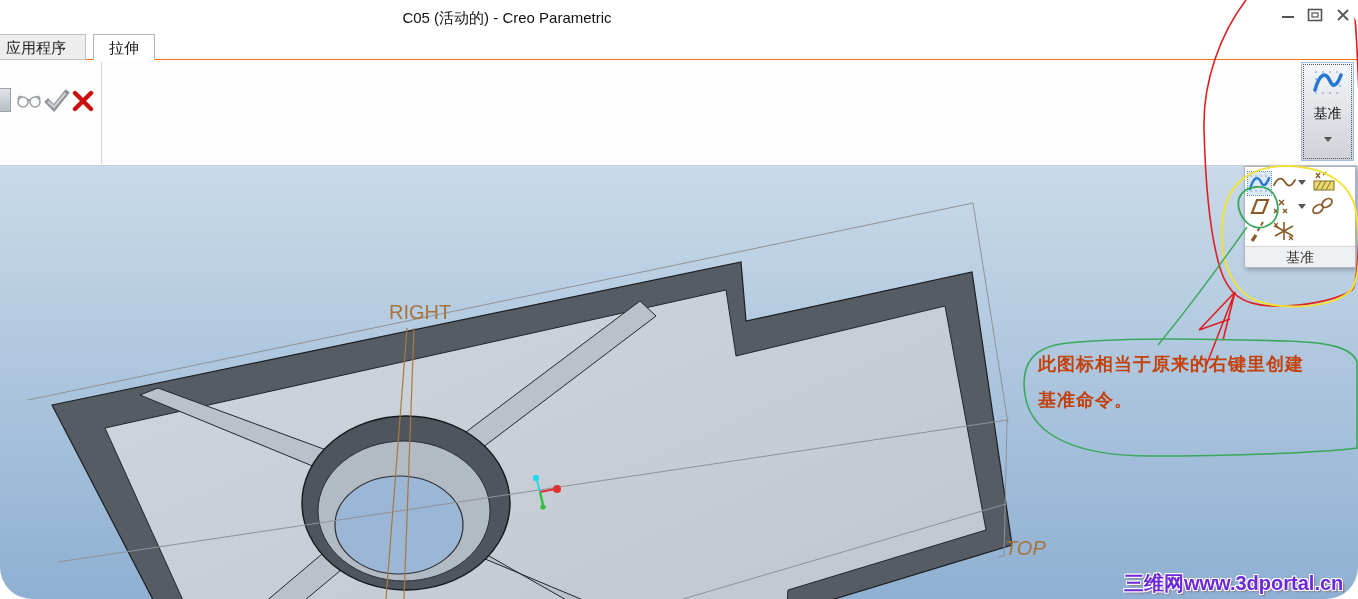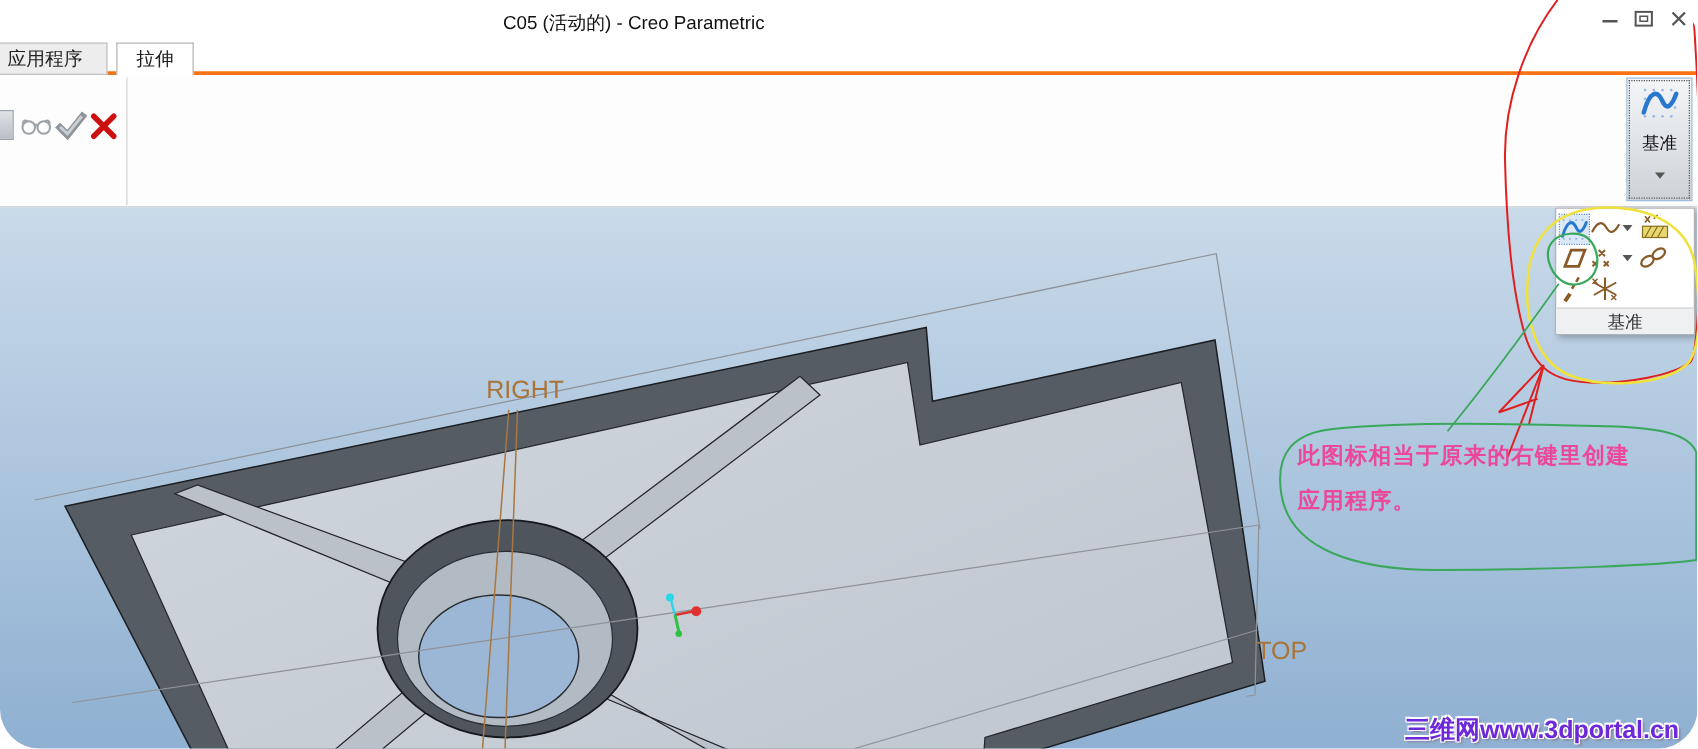--- a/index.html
+++ b/index.html
@@ -9,21 +9,21 @@
   
   .titlebar { position:absolute; left:0; top:0; width:1358px; height:32px; background:#ffffff; }
   .title-text { position:absolute; left:507px; top:9px; transform:translateX(-50%); font-size:15px; color:#111; white-space:nowrap; }
   .win-btn { position:absolute; top:8px; width:16px; height:14px; cursor:default; }
 
   
   .qa-help { position:absolute; left:1330px; top:36px; width:19px; height:19px; border-radius:50%;
              background:#3c4043; color:#fff; font-size:13px; font-weight:bold; text-align:center; line-height:19px; }
 
   
-  .tabrow { position:absolute; left:0; top:32px; width:1358px; height:28px; background:#fff; border-bottom:3px solid #f97316; }
+  .tabrow { position:absolute; left:0; top:32px; width:1358px; height:28px; background:#fff; border-bottom:1px solid #f97316; }
   .tab { position:absolute; top:2px; height:26px; font-size:15px; color:#222; text-align:center; line-height:25px; white-space:nowrap; }
   .tab-inactive { left:-14px; width:100px; background:#ededed; border:1px solid #c2c2c2; }
   .tab-active { left:93px; width:62px; background:#fff; border:1px solid #b5b5b5; border-bottom:none; height:27px;text-align:center; }
 
   
   .ribbon { position:absolute; left:0; top:60px; width:1358px; height:106px; background:#fdfdfd; border-bottom:1px solid #c9ccd0; }
   .ribbon-sep { position:absolute; left:101px; top:2px; width:1px; height:102px; background:#d4d4d4; }
   .tool { position:absolute; top:28px; }
   .cube-stub { left:-5px; top:28px; width:16px; height:24px; background:linear-gradient(#dfe3e7,#b9bfc6); border:1px solid #9aa2ab; }
 
@@ -42,21 +42,21 @@
   
   .panel { position:absolute; left:1244px; top:166px; width:112px; height:102px; background:#fff;
            border:1px solid #b0b4b8; box-shadow:2px 2px 5px rgba(0,0,0,.25); z-index:10; }
   .panel-label { position:absolute; left:0; bottom:0; width:110px; height:21px; background:#eef0f2; border-top:1px solid #d4d4d4;
                  font-size:14px; color:#333; text-align:center; line-height:20px; }
   .picon { position:absolute; cursor:pointer; }
   .picon.selected { background:#dbe8f8; outline:1px dotted #5a8cc8; }
 
   
   .overlay { position:absolute; left:0; top:0; width:1358px; height:599px; z-index:50; pointer-events:none; }
-  .note-text { position:absolute; z-index:55; color:#ec4899; font-size:18px; font-weight:bold; letter-spacing:1px; white-space:nowrap; }
+  .note-text { position:absolute; z-index:55; color:#c2410c; font-size:18px; font-weight:bold; letter-spacing:1px; white-space:nowrap; }
   .watermark { position:absolute; left:1124px; top:570px; z-index:60; color:#6d28d9; font-size:20px; font-weight:bold; white-space:nowrap;
                text-shadow:-1px -1px 0 #fff, 1px -1px 0 #fff, -1px 1px 0 #fff, 1px 1px 0 #fff, 2px 2px 2px rgba(120,0,0,.35); }
 </style>
 </head>
 <body>
 
 <div class="screen">
 
   <div class="titlebar">
     <div class="title-text">C05 (活动的) - Creo Parametric</div>
@@ -168,21 +168,21 @@
       <g>
         <path d="M537,315 L540,326" stroke="#29d8e8" stroke-width="2"></path>
         <circle cx="536" cy="312" r="3.2" fill="#29d8e8"></circle>
         <path d="M540,326 L555,323" stroke="#e03030" stroke-width="2"></path>
         <circle cx="557" cy="323" r="4" fill="#e03030"></circle>
         <path d="M540,326 L543,339" stroke="#30c040" stroke-width="2.4"></path>
         <circle cx="543" cy="341" r="2.6" fill="#30c040"></circle>
       </g>
     </svg>
     <div class="plane-label" style="left:389px; top:135px;">RIGHT</div>
-    <div class="plane-label" style="left:1005px; top:344px;">TOP</div>
+    <div class="plane-label" style="left:1005px; top:371px;font-style:italic;">TOP</div>
   </div>
 
   <div class="panel">
     <div class="picon selected" style="left:3px;top:5px;width:23px;height:23px;">
       <svg width="23" height="23" viewBox="0 0 23 23">
         <g fill="#9db8e8">
           <circle cx="3" cy="4" r=".9"></circle>
             <circle cx="8" cy="4" r=".9"></circle>
             <circle cx="13" cy="4" r=".9"></circle>
             <circle cx="18" cy="4" r=".9"></circle>
@@ -250,17 +250,17 @@
              C1362,280 1360,240 1356,212 C1352,186 1330,168 1290,166 Z" fill="none" stroke="#f0e23a" stroke-width="2"></path>
 
     <path d="M1256,187 C1243,188 1236,197 1239,209 C1242,221 1252,230 1264,227 C1275,224 1280,214 1277,202 C1274,191 1267,186 1256,187 Z" fill="none" stroke="#3aa85a" stroke-width="1.8"></path>
     <path d="M1247,227 C1225,258 1195,300 1158,345" fill="none" stroke="#3aa85a" stroke-width="1.4"></path>
 
     <path d="M1025,395 C1020,362 1035,346 1068,343 C1130,337 1210,339 1285,341 C1330,342 1352,348 1357,362
              L1357,448 C1330,452 1240,456 1150,456 C1085,456 1032,440 1025,395 Z" fill="none" stroke="#3aa85a" stroke-width="1.6"></path>
   </svg>
 
   <div class="note-text" style="left:1038px; top:352px;">此图标相当于原来的右键里创建</div>
-  <div class="note-text" style="left:1038px; top:388px;">应用程序。</div>
+  <div class="note-text" style="left:1038px; top:388px;">基准命令。</div>
 
   <div class="watermark">三维网www.3dportal.cn</div>
 
 </div>
 
 </body></html>

